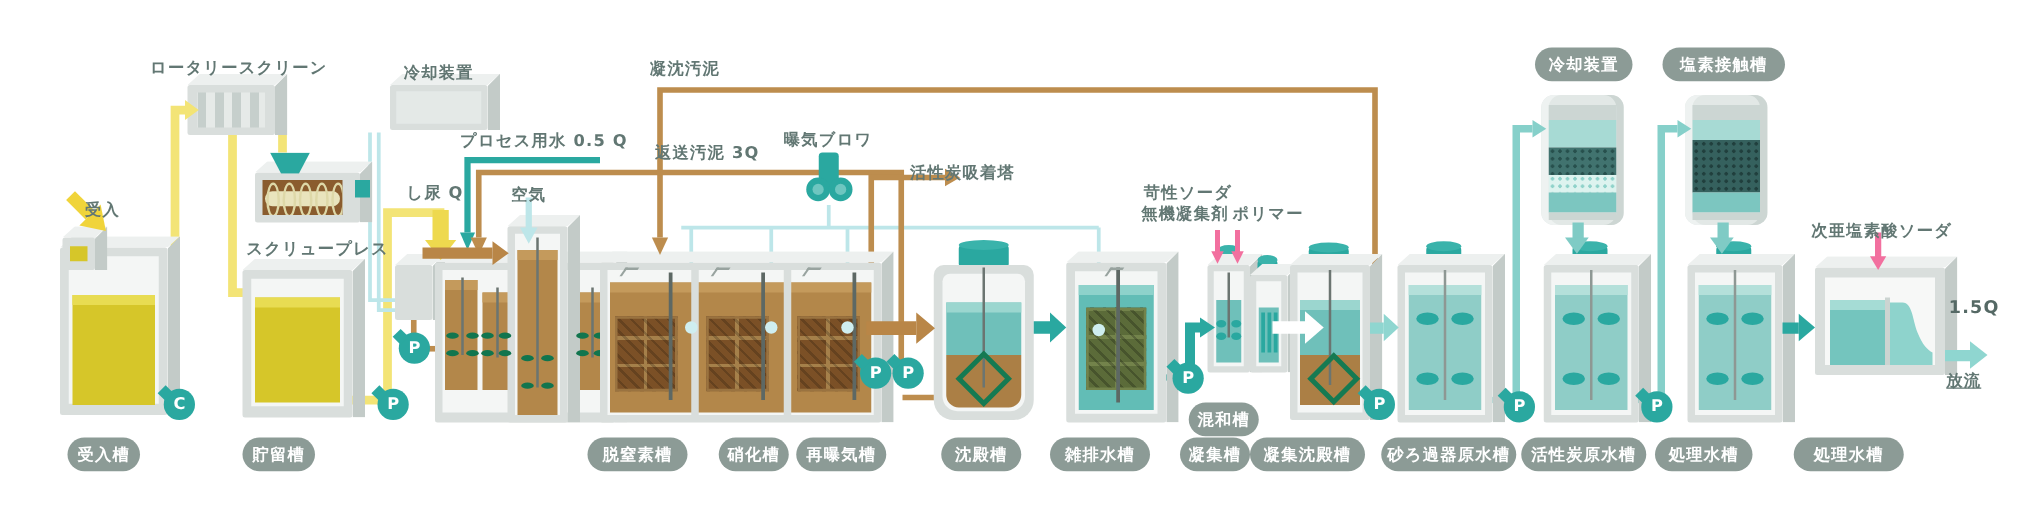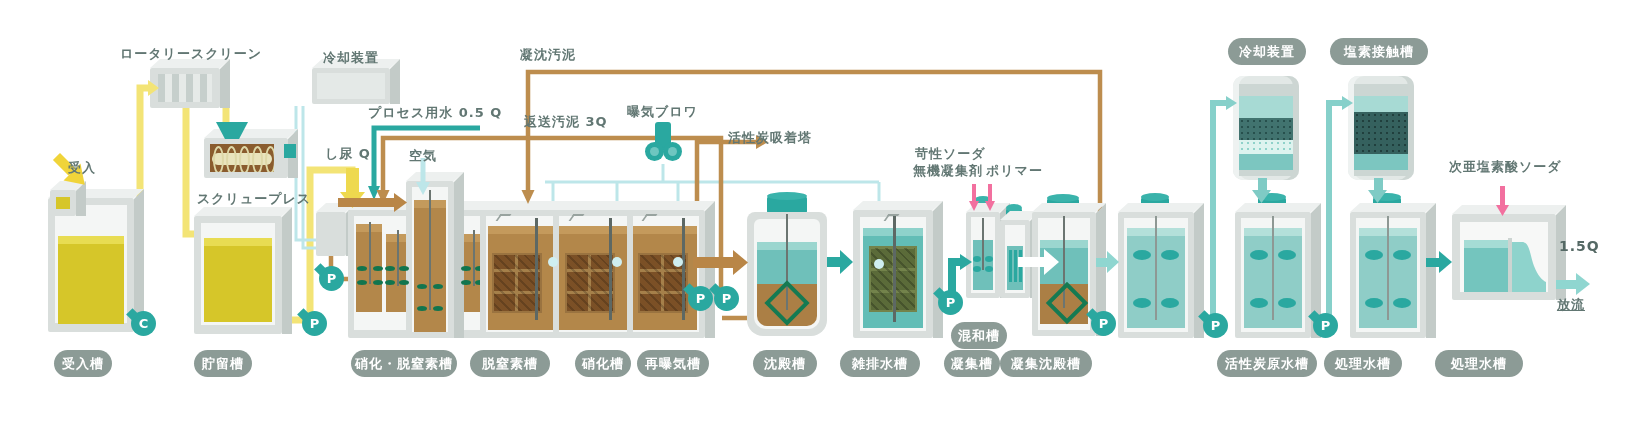--- a/index.html
+++ b/index.html
@@ -401,34 +401,34 @@
   <div class="lab" style="left:68px;top:159px;">受入</div>
   <div class="lab" style="left:325px;top:145px;">し尿 Q</div>
   <div class="lab" style="left:409px;top:147px;">空気</div>
   <div class="lab" style="left:524px;top:113px;">返送汚泥 3Q</div>
   <div class="lab" style="left:627px;top:103px;">曝気ブロワ</div>
   <div class="lab" style="left:728px;top:129px;">活性炭吸着塔</div>
   <div class="lab" style="left:915px;top:145px;">苛性ソーダ</div>
   <div class="lab" style="left:913px;top:162px;">無機凝集剤</div>
   <div class="lab" style="left:986px;top:162px;">ポリマー</div>
   <div class="lab" style="left:197px;top:190px;">スクリュープレス</div>
-  <div class="lab" style="left:1449px;top:158px;">次亜塩素酸ソーダ</div>
+  <div class="lab" style="left:1449px;top:176px;">次亜塩素酸ソーダ</div>
   <div class="lab qd" style="left:1559px;top:238px;">1.5Q</div>
   <div class="lab" style="left:1557px;top:296px;text-decoration:underline;">放流</div>
 
   <div class="pill" style="left:54px;top:350px;width:58px;">受入槽</div>
   <div class="pill" style="left:194px;top:350px;width:58px;">貯留槽</div>
-  <div class="pill" style="left:351px;top:350px;width:106px;">硝化・脱窒素槽</div>
   <div class="pill" style="left:470px;top:350px;width:80px;">脱窒素槽</div>
   <div class="pill" style="left:575px;top:350px;width:56px;">硝化槽</div>
   <div class="pill" style="left:637px;top:350px;width:72px;">再曝気槽</div>
   <div class="pill" style="left:753px;top:350px;width:64px;">沈殿槽</div>
   <div class="pill" style="left:840px;top:350px;width:80px;">雑排水槽</div>
   <div class="pill" style="left:951px;top:322px;width:56px;">混和槽</div>
   <div class="pill" style="left:944px;top:350px;width:56px;">凝集槽</div>
   <div class="pill" style="left:1000px;top:350px;width:92px;">凝集沈殿槽</div>
+  <div class="pill" style="left:1105px;top:350px;width:108px;">砂ろ過器原水槽</div>
   <div class="pill" style="left:1217px;top:350px;width:100px;">活性炭原水槽</div>
   <div class="pill" style="left:1324px;top:350px;width:78px;">処理水槽</div>
   <div class="pill" style="left:1435px;top:350px;width:88px;">処理水槽</div>
   <div class="pill" style="left:1228px;top:38px;width:78px;">冷却装置</div>
   <div class="pill" style="left:1330px;top:38px;width:98px;">塩素接触槽</div>
 
 </div>
 
 </body></html>

